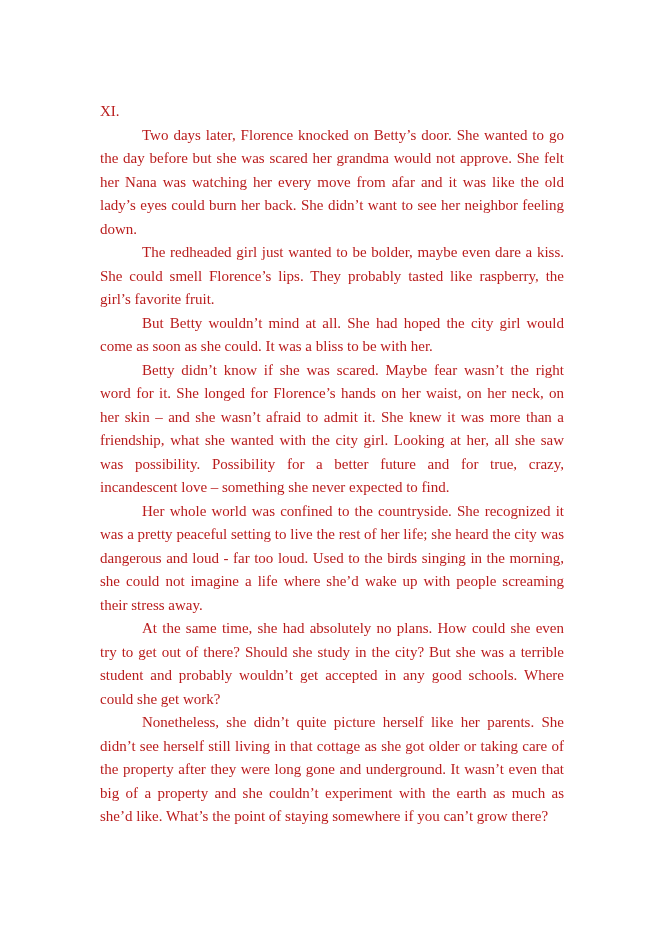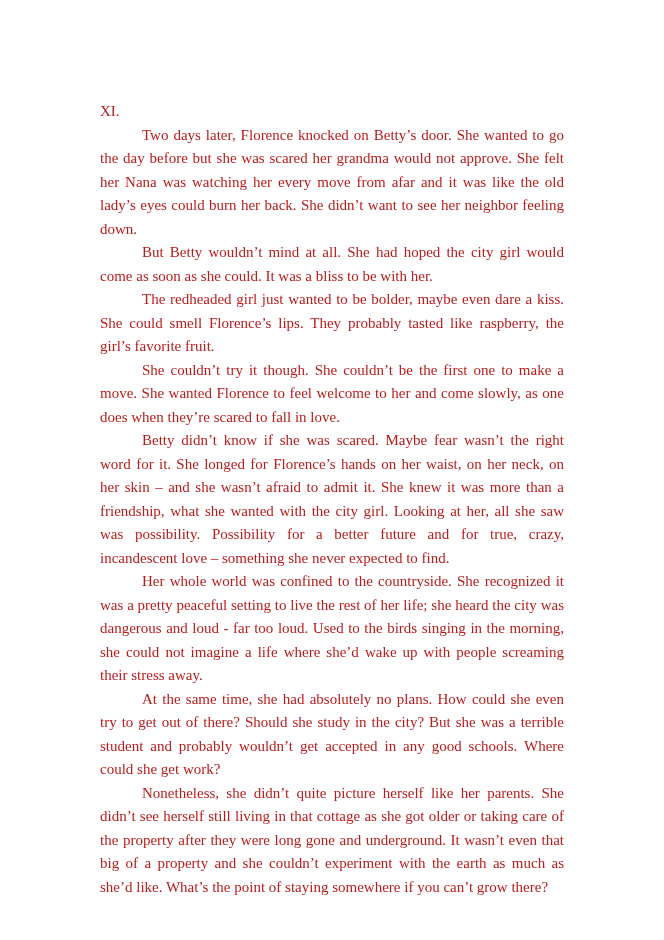--- a/index.html
+++ b/index.html
@@ -38,21 +38,20 @@
     text-indent: 42px;
   }
 </style>
 </head>
 <body>
 
 <div class="page">
   <div class="text-block">
     <h2 class="chapter-heading">XI.</h2>
     <p>Two days later, Florence knocked on Betty’s door. She wanted to go the day before but she was scared her grandma would not approve. She felt her Nana was watching her every move from afar and it was like the old lady’s eyes could burn her back. She didn’t want to see her neighbor feeling down.</p>
+    <p>The redheaded girl just wanted to be bolder, maybe even dare a kiss. She could smell Florence’s lips. They probably tasted like raspberry, the girl’s favorite fruit.</p>
     <p>But Betty wouldn’t mind at all. She had hoped the city girl would come as soon as she could. It was a bliss to be with her.</p>
-    <p>The redheaded girl just wanted to be bolder, maybe even dare a kiss. She could smell Florence’s lips. They probably tasted like raspberry, the girl’s favorite fruit.</p>
-    <p>She couldn’t try it though. She couldn’t be the first one to make a move. She wanted Florence to feel welcome to her and come slowly, as one does when they’re scared to fall in love.</p>
     <p>Betty didn’t know if she was scared. Maybe fear wasn’t the right word for it. She longed for Florence’s hands on her waist, on her neck, on her skin – and she wasn’t afraid to admit it. She knew it was more than a friendship, what she wanted with the city girl. Looking at her, all she saw was possibility. Possibility for a better future and for true, crazy, incandescent love – something she never expected to find.</p>
     <p>Her whole world was confined to the countryside. She recognized it was a pretty peaceful setting to live the rest of her life; she heard the city was dangerous and loud - far too loud. Used to the birds singing in the morning, she could not imagine a life where she’d wake up with people screaming their stress away.</p>
     <p>At the same time, she had absolutely no plans. How could she even try to get out of there? Should she study in the city? But she was a terrible student and probably wouldn’t get accepted in any good schools. Where could she get work?</p>
     <p>Nonetheless, she didn’t quite picture herself like her parents. She didn’t see herself still living in that cottage as she got older or taking care of the property after they were long gone and underground. It wasn’t even that big of a property and she couldn’t experiment with the earth as much as she’d like. What’s the point of staying somewhere if you can’t grow there?</p>
   </div>
 </div>
 
 </body></html>

